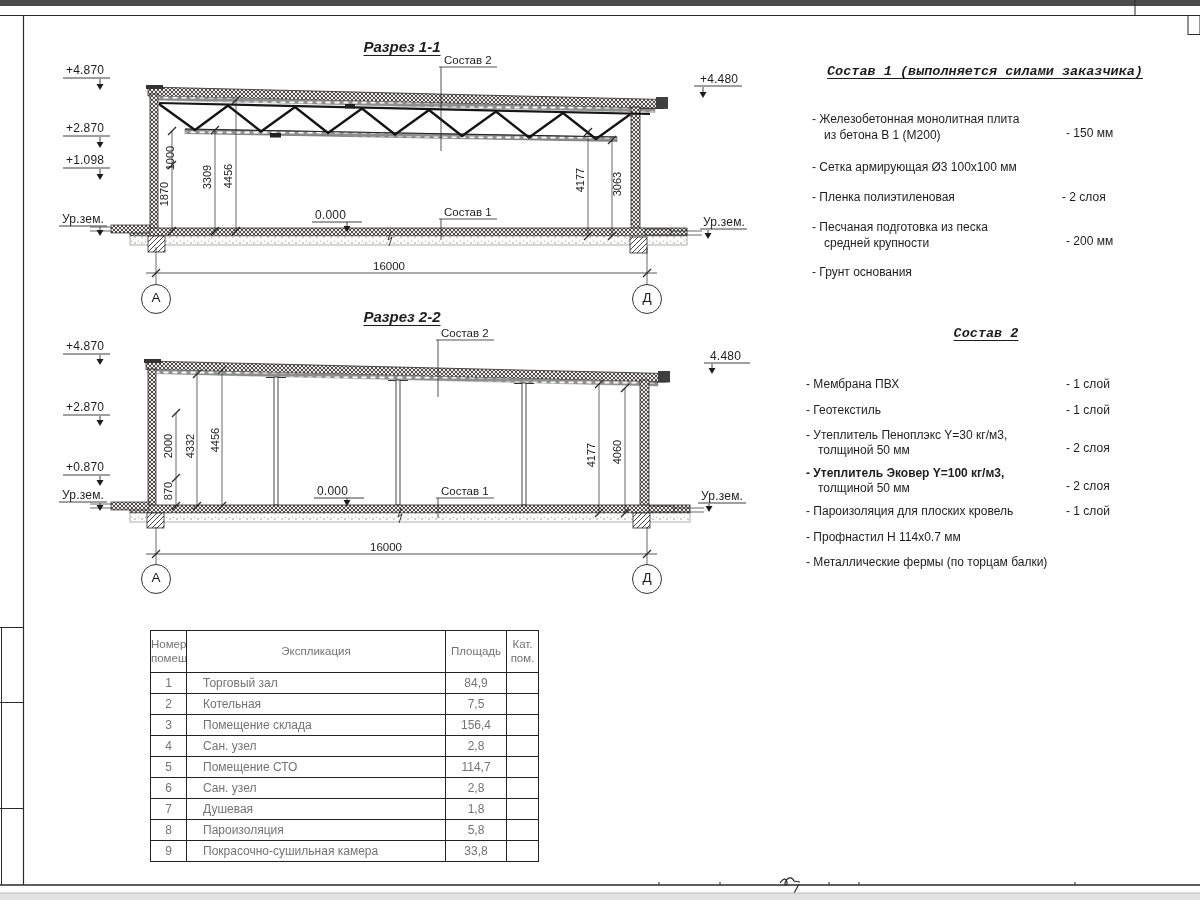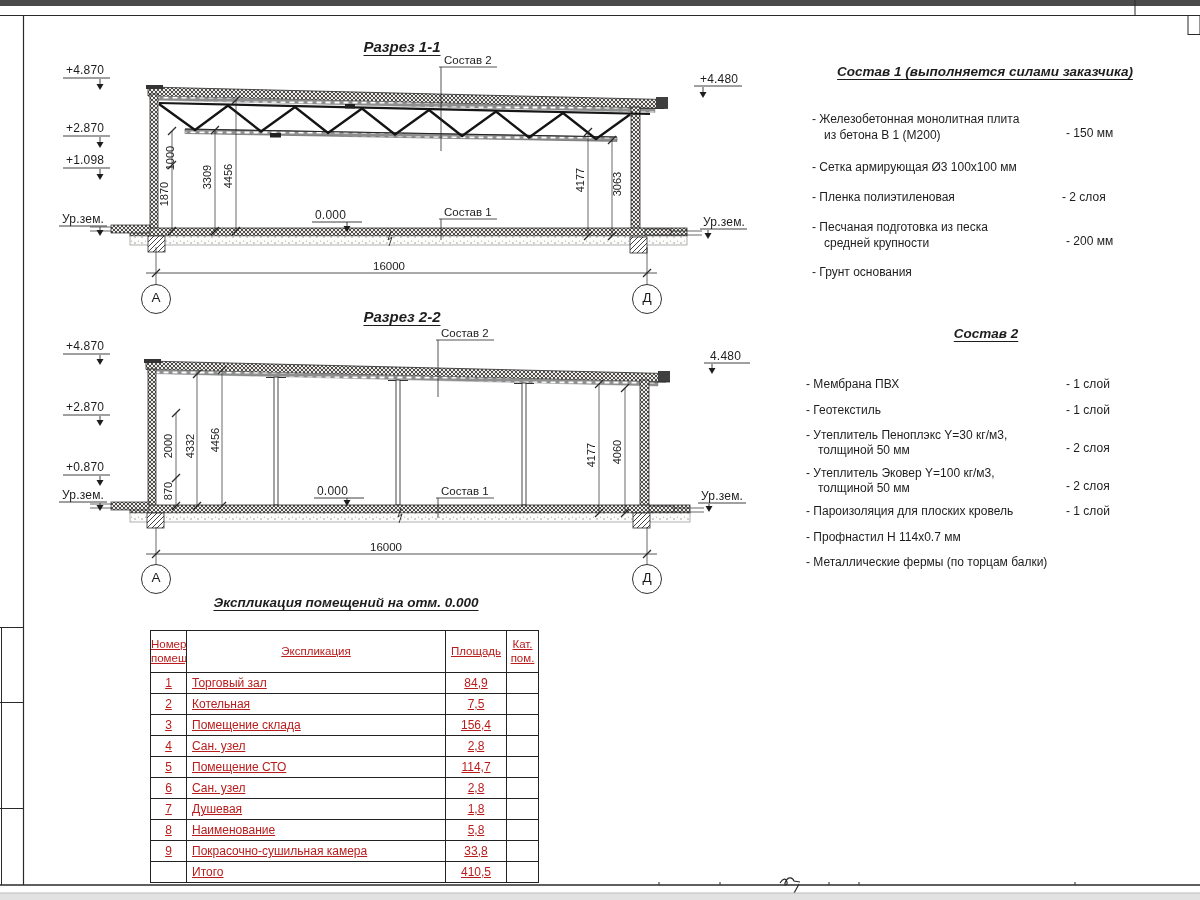--- a/index.html
+++ b/index.html
@@ -3,37 +3,37 @@
 <meta charset="utf-8">
 <style>
   html,body{margin:0;padding:0;background:#fff;}
   .sheet{position:relative;width:1200px;height:900px;background:#fff;overflow:hidden;
          font-family:"Liberation Sans",sans-serif;color:#1d1d1d;}
   svg.geo{position:absolute;left:0;top:0;}
   .t{position:absolute;white-space:nowrap;color:#1d1d1d;}
   .title{font-size:15px;font-style:italic;font-weight:bold;text-decoration:underline;
          text-underline-offset:3px;text-align:center;}
   .subtitle{font-size:13.5px;font-style:italic;font-weight:bold;text-decoration:underline;
-         text-underline-offset:3px;text-align:center;}
+         text-underline-offset:3px;text-align:center;font-family:Liberation Mono, monospace;}
   .lbl{font-size:11.5px;}
   .elev{font-size:12px;letter-spacing:.2px;}
   .vdim{font-size:11px;width:44px;height:12px;line-height:12px;text-align:center;
         transform:rotate(-90deg);transform-origin:center;}
   .hdim{font-size:11.5px;width:60px;text-align:left;}
   .axis{position:absolute;width:30px;height:30px;border:1.3px solid #333;border-radius:50%;
         box-sizing:border-box;text-align:center;line-height:26px;font-size:13.5px;background:#fff;}
   .item{font-size:12px;}
   .val{font-size:12px;}
   
   table.expl{position:absolute;left:150px;top:630px;width:388px;border-collapse:collapse;
-             table-layout:fixed;font-size:12px;color:#b91c1c;text-decoration:underline;}
+             table-layout:fixed;font-size:12px;color:#737373;}
   table.expl th,table.expl td{border:1px solid #222;padding:0;overflow:hidden;}
   table.expl th{font-weight:normal;font-size:11.5px;line-height:1.2;text-align:center;height:41px;}
   table.expl td{height:20px;text-align:center;}
-  table.expl td.nm{text-align:left;padding-left:5px;}
+  table.expl td.nm{text-align:left;padding-left:16px;}
   table.expl{border:1.5px solid #222;}
 </style>
 </head>
 <body>
 
 <div class="sheet">
 
 <svg class="geo" width="1200" height="900" viewBox="0 0 1200 900">
   <defs>
     <pattern id="xh" width="4" height="4" patternUnits="userSpaceOnUse">
@@ -315,30 +315,29 @@
 
 <div>
   <div class="t subtitle" style="left:850px;top:326px;width:272px;">Состав 2</div>
   <div class="t item" style="left:806px;top:377px;">- Мембрана ПВХ</div>
   <div class="t val" style="left:1066px;top:377px;">- 1 слой</div>
   <div class="t item" style="left:806px;top:403px;">- Геотекстиль</div>
   <div class="t val" style="left:1066px;top:403px;">- 1 слой</div>
   <div class="t item" style="left:806px;top:428px;">- Утеплитель Пеноплэкс Y=30 кг/м3,</div>
   <div class="t item" style="left:818px;top:443px;">толщиной 50 мм</div>
   <div class="t val" style="left:1066px;top:441px;">- 2 слоя</div>
-  <div class="t item" style="left:806px;top:466px;">- Утеплитель Эковер Y=100 кг/м3,</div>
+  <div class="t item" style="left:806px;top:466px;font-weight:bold;">- Утеплитель Эковер Y=100 кг/м3,</div>
   <div class="t item" style="left:818px;top:481px;">толщиной 50 мм</div>
   <div class="t val" style="left:1066px;top:479px;">- 2 слоя</div>
   <div class="t item" style="left:806px;top:504px;">- Пароизоляция для плоских кровель</div>
   <div class="t val" style="left:1066px;top:504px;">- 1 слой</div>
   <div class="t item" style="left:806px;top:530px;">- Профнастил Н 114х0.7 мм</div>
   <div class="t item" style="left:806px;top:555px;">- Металлические фермы (по торцам балки)</div>
 </div>
 
-<div class="t subtitle" style="left:196px;top:595px;width:300px;">Экспликация помещений на отм. 0.000</div>
 
 <table class="expl">
   <colgroup>
         <col style="width:36px">
         <col style="width:259px">
         <col style="width:61px">
         <col style="width:32px">
       </colgroup>
   <thead>
     <tr>
@@ -386,32 +385,26 @@
           <td></td>
         </tr>
     <tr>
           <td>7</td>
           <td class="nm">Душевая</td>
           <td>1,8</td>
           <td></td>
         </tr>
     <tr>
           <td>8</td>
-          <td class="nm">Наименование</td>
+          <td class="nm">Пароизоляция</td>
           <td>5,8</td>
           <td></td>
         </tr>
     <tr>
           <td>9</td>
           <td class="nm">Покрасочно-сушильная камера</td>
           <td>33,8</td>
           <td></td>
         </tr>
-    <tr>
-          <td></td>
-          <td class="nm">Итого</td>
-          <td>410,5</td>
-          <td></td>
-        </tr>
   </tbody>
 </table>
 
 </div>
 
 </body></html>

